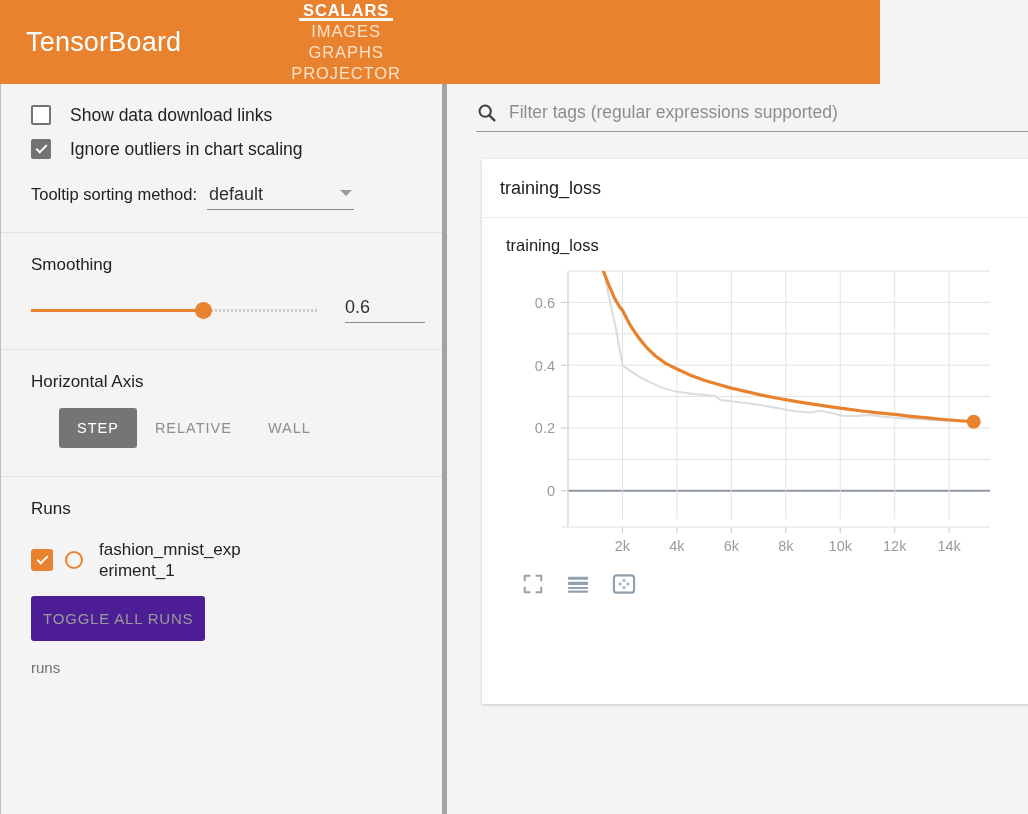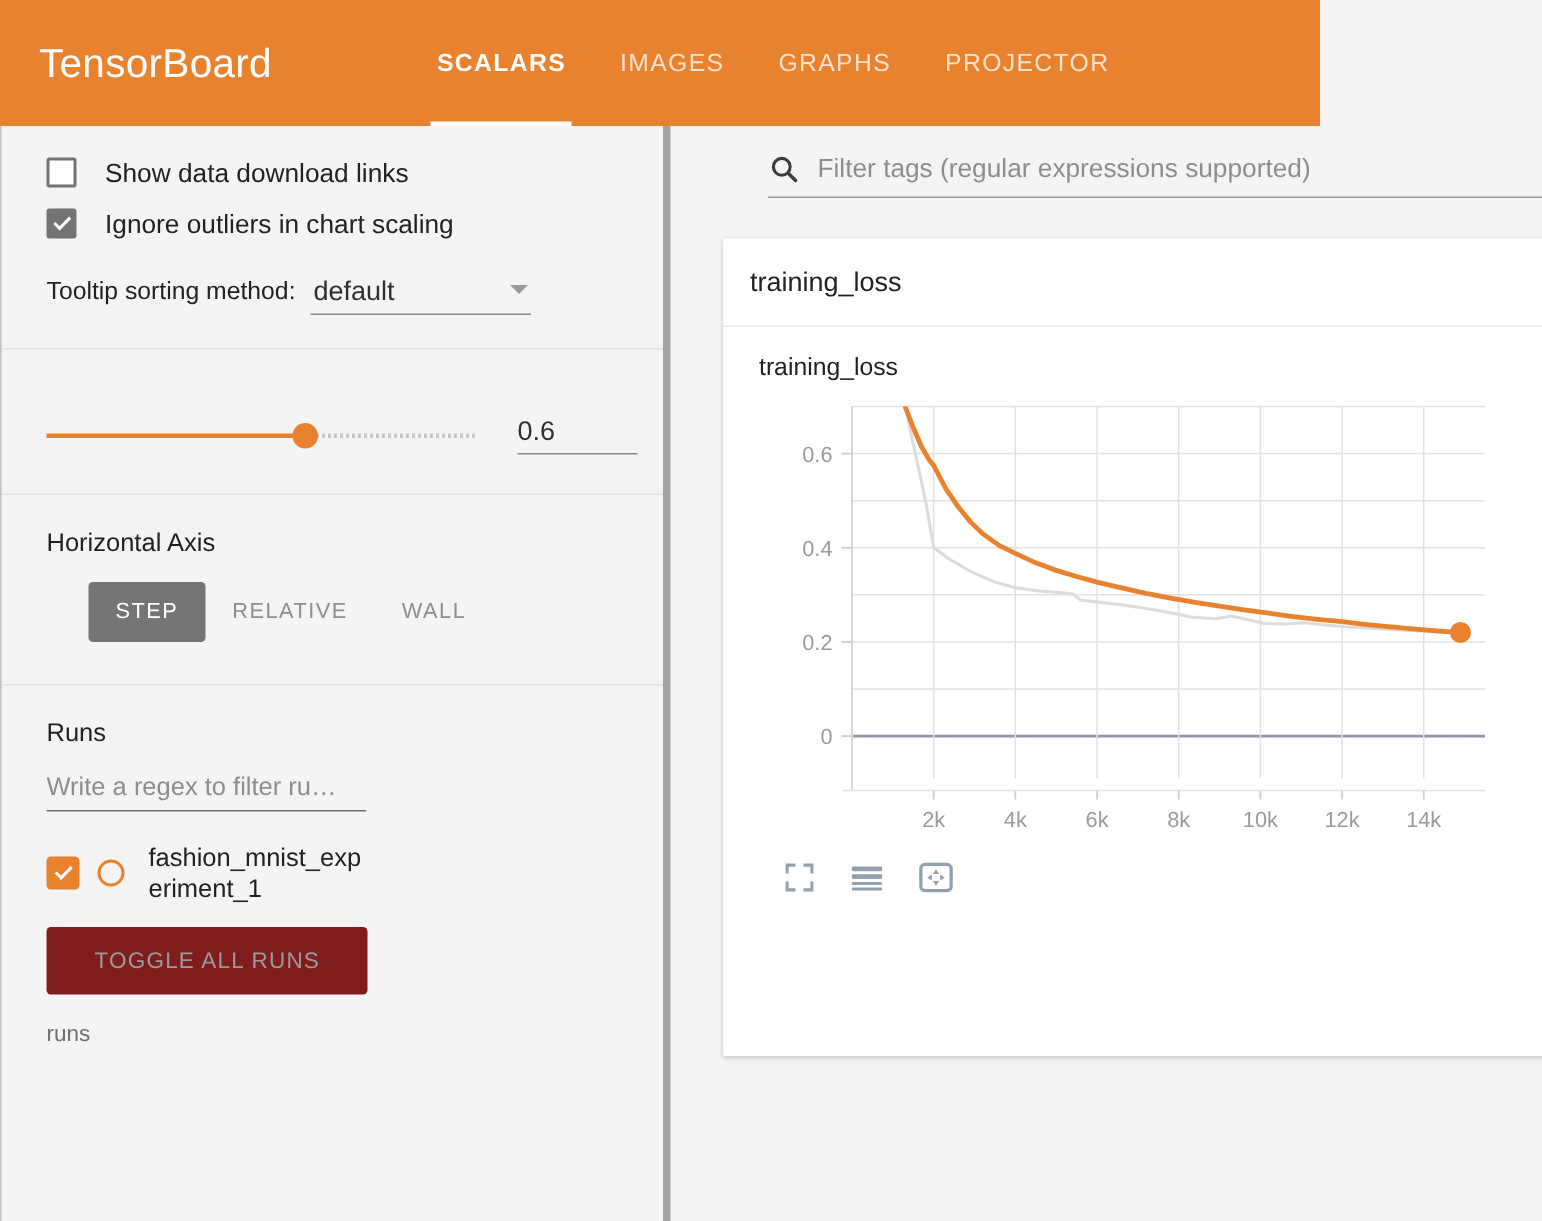--- a/index.html
+++ b/index.html
@@ -18,21 +18,21 @@
     background: #e8822e;
     display: flex; align-items: center;
   }
   .brand {
     color: #ffffff;
     font-size: 27px;
     letter-spacing: .2px;
     margin-left: 26px;
     white-space: nowrap;
   }
-  .tabs { display: flex; align-items: center; height: 84px; margin-left: 92px; }
+  .tabs { display: flex; align-items: center; height: 84px; margin-left: 92px; flex-direction: column; }
   .tab {
     position: relative;
     height: 84px;
     display: flex; align-items: center;
     padding: 0 18px;
     font-size: 16.5px;
     letter-spacing: .9px;
     color: #fbe2cd;
     cursor: pointer;
     white-space: nowrap;
@@ -149,28 +149,28 @@
   .runcircle {
     width: 18px; height: 18px; border-radius: 50%;
     border: 2px solid #e8822e; margin-left: 12px; flex: 0 0 auto;
   }
   .runname {
     margin-left: 16px; font-size: 17px; color: #222; line-height: 1.25;
     width: 150px; word-break: break-all;
   }
   .toggleall {
     margin-top: 14px; display: inline-block;
-    background: #7f1d1d; color: #9b9b9b;
+    background: #4c1d95; color: #9b9b9b;
     font-size: 15px; letter-spacing: .8px;
-    padding: 14px 32px; border-radius: 3px; cursor: pointer;
+    padding: 14px 12px; border-radius: 3px; cursor: pointer;
   }
   .runsfoot { margin-top: 18px; font-size: 15px; color: #6f6f6f; }
 
   
-  .right { position: absolute; left: 448px; top: 0; right: 0; height: 730px; padding-left: 36px; }
+  .right { position: absolute; left: 448px; top: 0; right: 0; height: 730px; }
   .filterbar {
     display: flex; align-items: center;
     margin: 18px 0 0 28px; padding-bottom: 8px;
     border-bottom: 1px solid #9a9a9a;
     width: 560px;
     cursor: text;
   }
   .filterbar .ph { font-size: 17.5px; color: #8d8d8d; margin-left: 12px; }
 
   .card {
@@ -229,20 +229,21 @@
         <div class="selwrap">
           <span class="selval">default</span>
           <span class="caret"></span>
         </div>
       </div>
     </div>
 
     <div class="divider" style="margin-top:22px;"></div>
 
     <div class="sect" style="padding-top:22px;">
+      <div class="grouptitle">Smoothing</div>
       <div class="sliderrow">
         <div class="track">
           <div class="fill" style="width:60%;"></div>
           <div class="rest" style="width:40%;"></div>
           <div class="knob" style="left:calc(60% - 8px);"></div>
         </div>
         <div class="smoothval">0.6</div>
       </div>
     </div>
 
@@ -254,21 +255,20 @@
         <div class="abtn on">STEP</div>
         <div class="abtn">RELATIVE</div>
         <div class="abtn">WALL</div>
       </div>
     </div>
 
     <div class="divider" style="margin-top:28px;"></div>
 
     <div class="sect" style="padding-top:22px;">
       <div class="grouptitle">Runs</div>
-      <div class="regexinput">Write a regex to filter ru…</div>
 
       <div class="runrow">
         <div class="runcbox">
             <div class="tick"></div>
           </div>
         <div class="runcircle"></div>
         <div class="runname">fashion_mnist_experiment_1</div>
       </div>
 
       <div class="toggleall">TOGGLE ALL RUNS</div>

